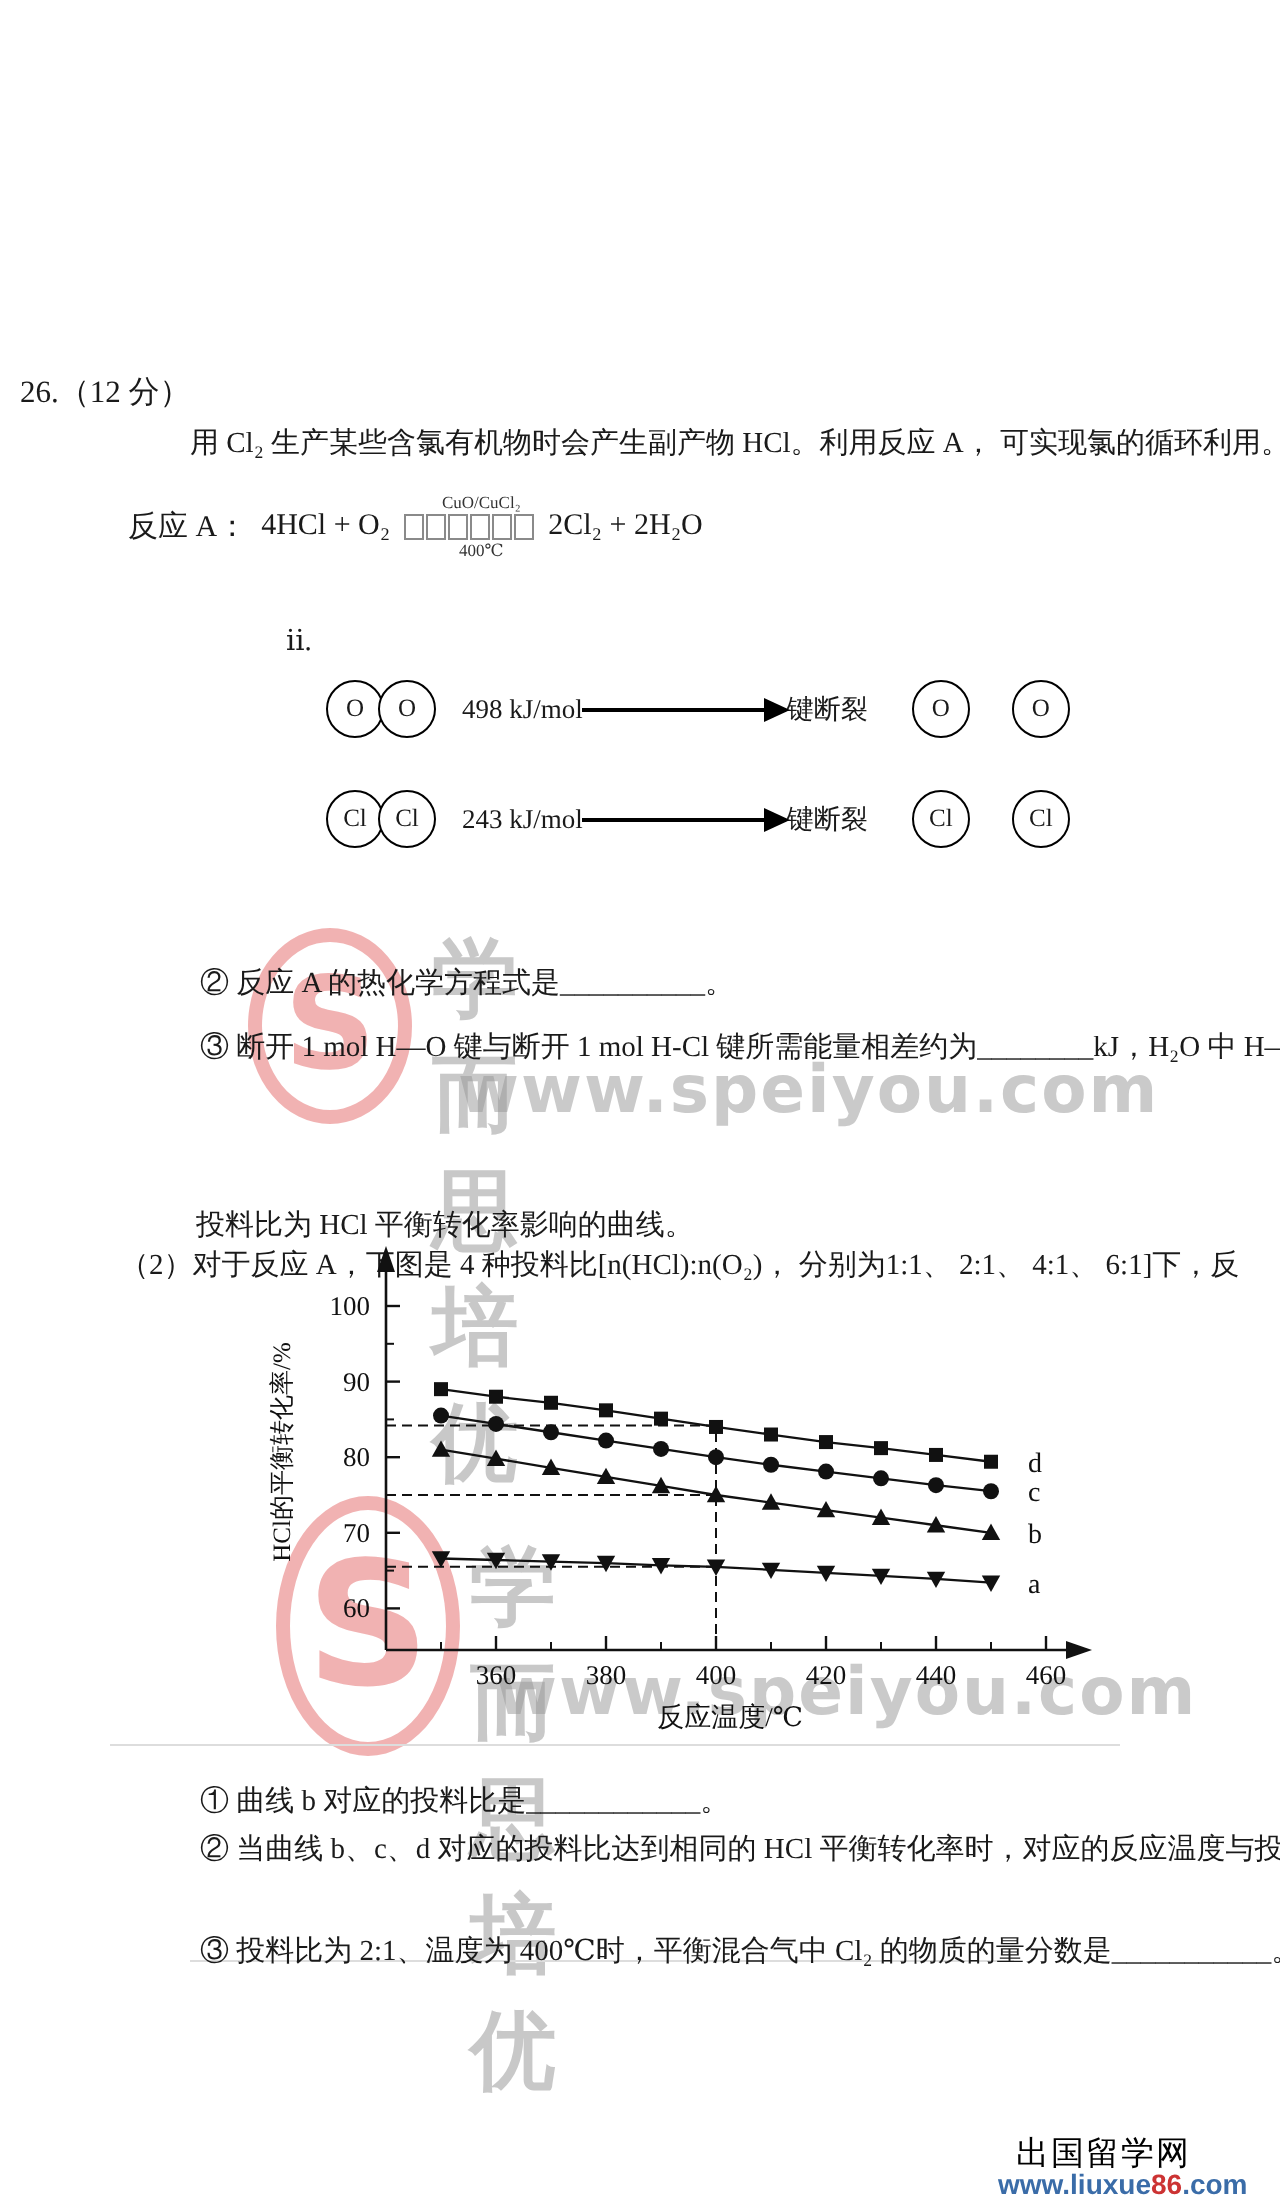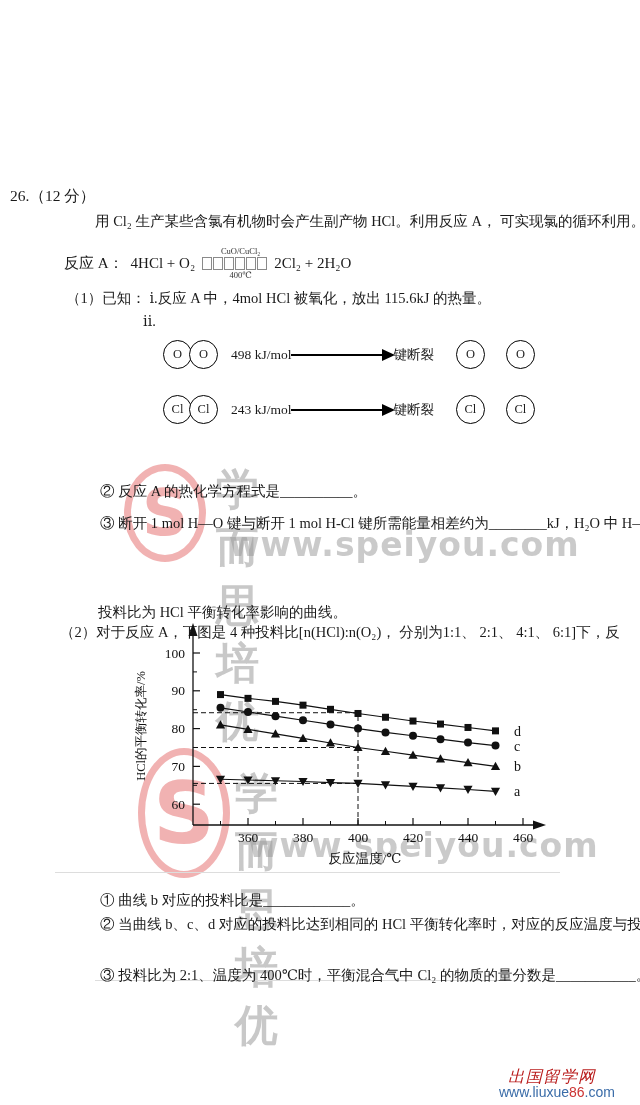--- a/index.html
+++ b/index.html
@@ -33,24 +33,24 @@
   .wm-ring{position:absolute;border:7px solid rgba(229,115,115,0.55);border-radius:50%;
            display:flex;align-items:center;justify-content:center;
            font-family:"DejaVu Sans",sans-serif;font-weight:bold;color:rgba(229,115,115,0.55);}
   .wm-brand{position:absolute;font-family:"DejaVu Sans",sans-serif;font-weight:bold;
             color:rgba(145,145,145,0.5);letter-spacing:10px;font-size:43px;}
   .wm-url{position:absolute;font-family:"DejaVu Sans",sans-serif;font-weight:bold;
           color:rgba(150,150,150,0.5);font-size:33px;letter-spacing:1px;}
 
   .edge-line{position:absolute;height:1px;background:#ddd;}
 
-  .footer-name{position:absolute;color:#b91c1c;font-size:16.5px;letter-spacing:1px;
-               font-family:"Liberation Sans","DejaVu Sans",sans-serif;font-style:italic;}
+  .footer-name{position:absolute;color:#000000;font-size:16.5px;letter-spacing:1px;
+               font-family:"Liberation Sans","DejaVu Sans",sans-serif;}
   .footer-url{position:absolute;font-family:"Liberation Sans","DejaVu Sans",sans-serif;
-              font-weight:normal;font-size:14px;}
+              font-weight:bold;font-size:14px;}
   .fu-blue{color:#3a6ca8;} .fu-red{color:#cc3333;}
 
   svg text{font-family:"Liberation Serif","DejaVu Serif",serif;fill:#111;}
 </style>
 </head>
 <body>
 
 <div class="page">
 
   <div class="wm">
@@ -80,21 +80,20 @@
           <span class="bx"></span>
         <span class="bx"></span>
           <span class="bx"></span>
           <span class="bx"></span>
       </span>
       <span class="rxn-temp">400℃</span>
     </span>
     <span>2Cl₂ + 2H₂O</span>
   </div>
 
-  <div class="abs" style="left:66px;top:289px;">（1）已知：  ⅰ.反应 A 中，4mol HCl 被氧化，放出 115.6kJ 的热量。</div>
   <div class="abs" style="left:143px;top:313px;">ⅱ.</div>
 
   <div class="abs bond-row" style="left:163px;top:340px;">
     <span class="pair">
       <span class="atom">O</span>
       <span class="atom">O</span>
     </span>
     <span class="arrow-wrap">
       <span class="arrow-top">498 kJ/mol</span>
       <span class="arrow-shaft"></span>

